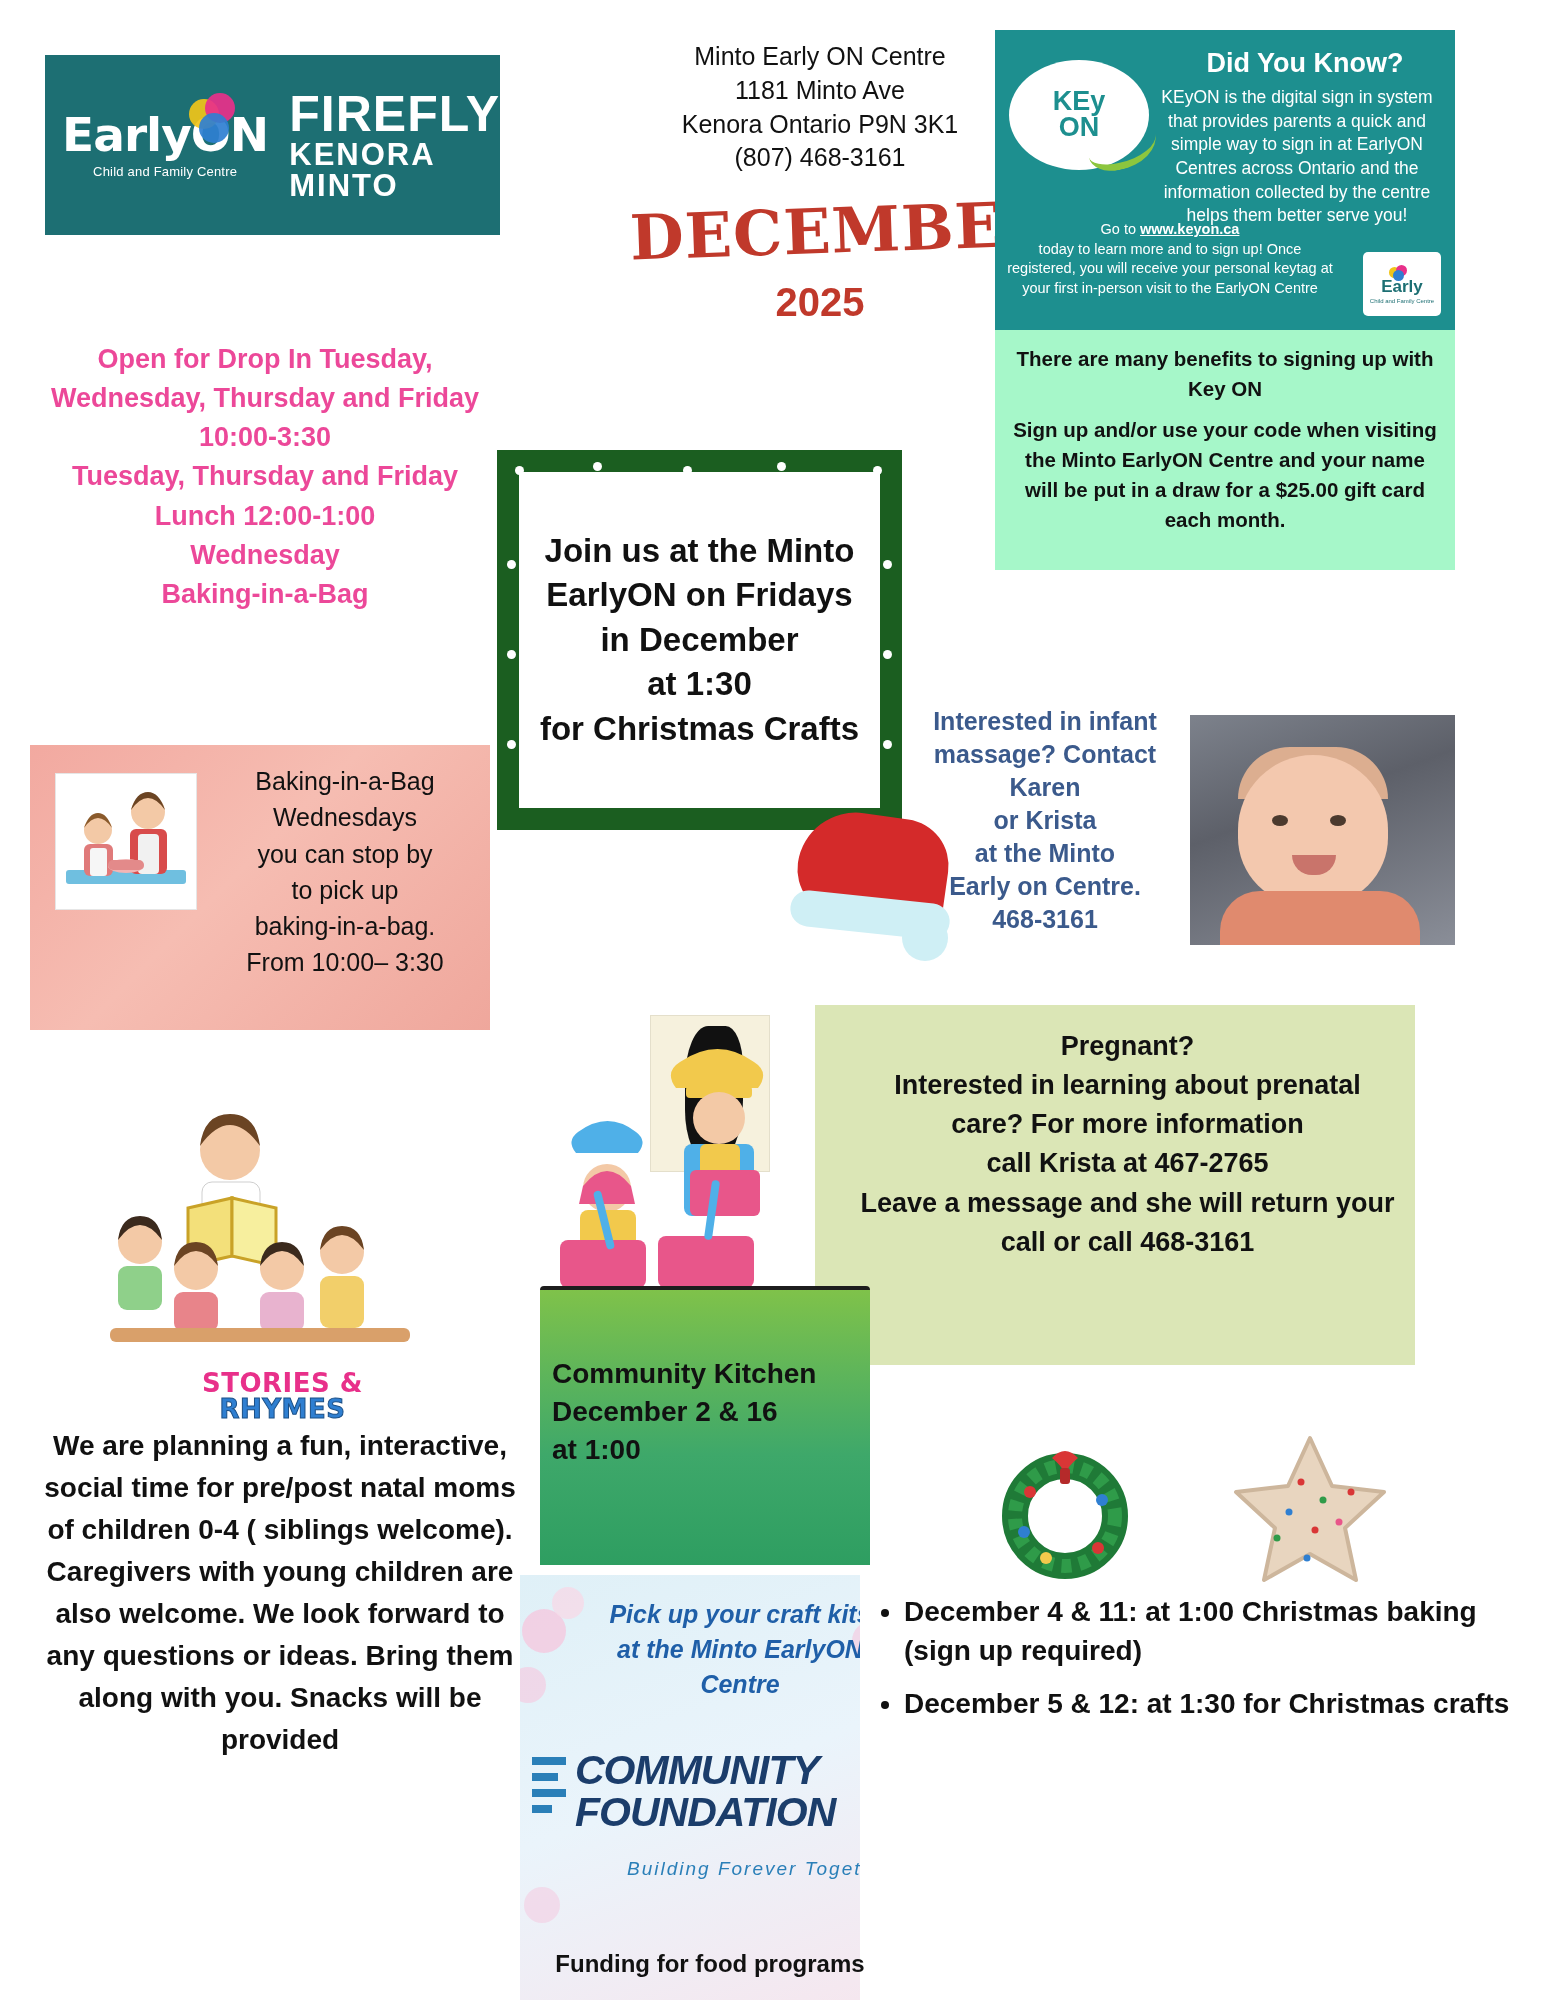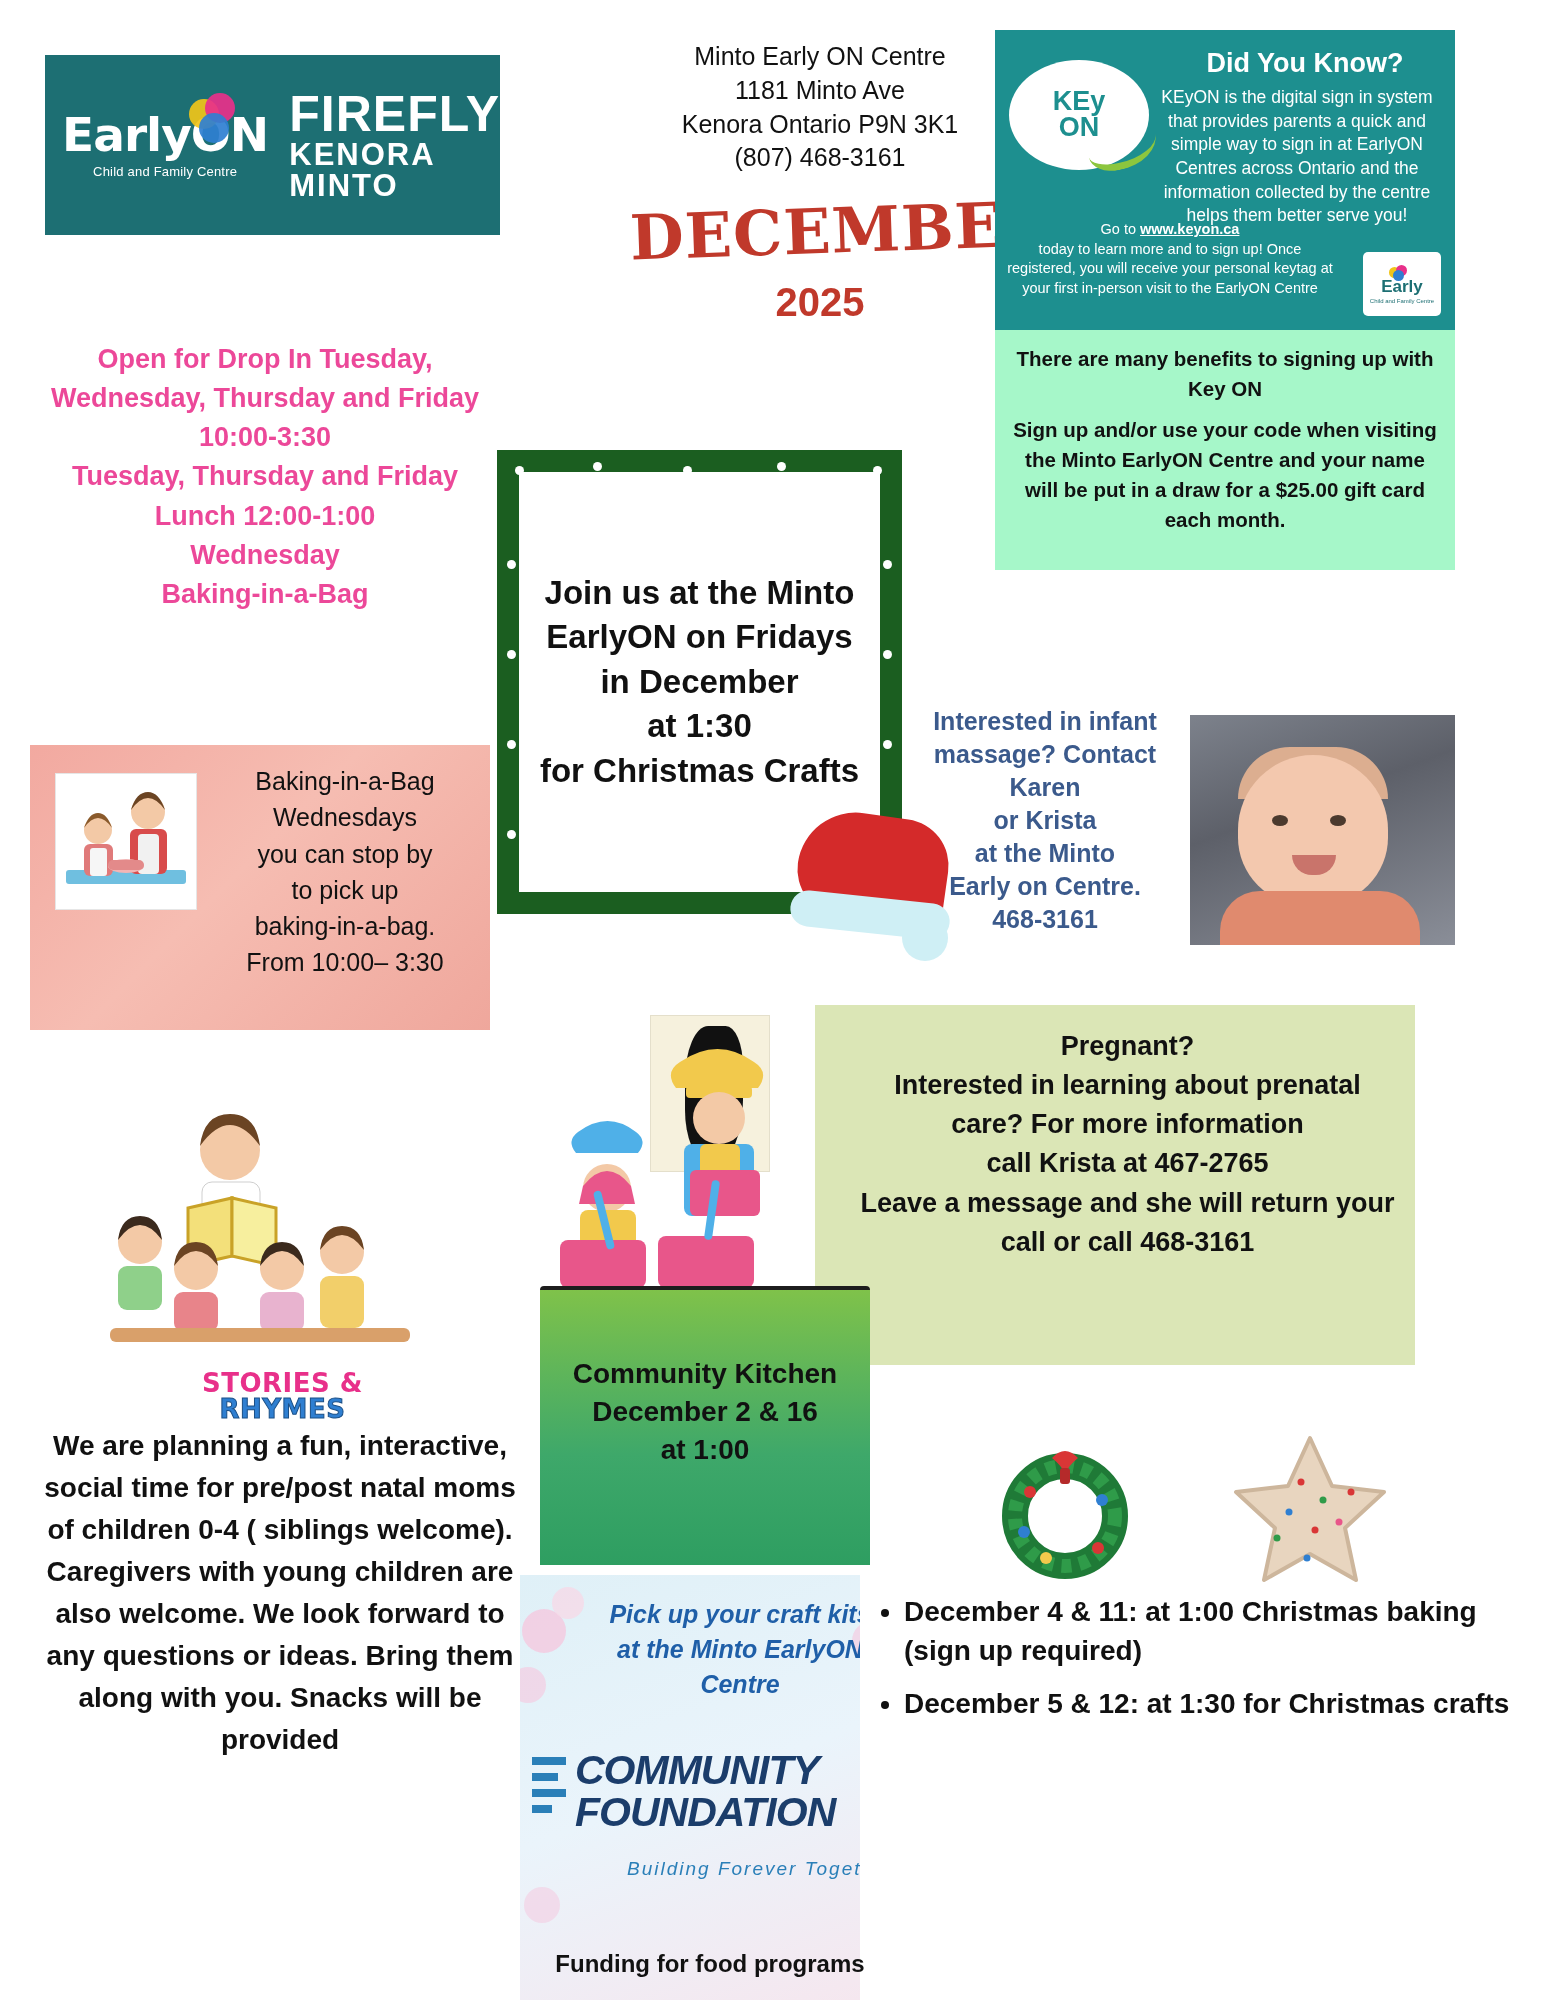--- a/index.html
+++ b/index.html
@@ -110,21 +110,21 @@
   #benefits p { margin: 0 0 12px 0; }
 
   
   #hours {
     left: 30px; top: 340px; width: 470px; text-align: center;
     font-size: 27px; font-weight: 700; color: #ec4899; line-height: 1.45;
   }
 
   
   #fridays-box {
-    left: 497px; top: 450px; width: 405px; height: 464px;
+    left: 497px; top: 450px; width: 405px; height: 380px;
     background: #1b5e20;
     padding: 22px; box-sizing: border-box;
   }
   #fridays-inner {
     width: 100%; height: 100%; background: #fff;
     display: flex; align-items: center; justify-content: center;
     text-align: center; font-size: 33px; font-weight: 700; line-height: 1.35;
     color: #111; padding: 8px; box-sizing: border-box;
   }
   .dot { position: absolute; width: 9px; height: 9px; background: #fff; border-radius: 50%; }
@@ -226,21 +226,21 @@
     line-height: 1.0; letter-spacing: .5px;
   }
   #stories-badge .rh { color: #2f7fd1; -webkit-text-stroke: 1px #1b4f86; }
 
   
   #kitchen-box {
     left: 540px; top: 1290px; width: 330px; height: 275px;
     background: linear-gradient(180deg,#7fc24a,#3ea86a 60%,#2e9e61);
   }
   #kitchen-text {
-    position: absolute; left: 12px; top: 65px; width: 306px; text-align: center;
+    position: absolute; left: 12px; top: 65px; width: 306px; text-align: left;
     font-size: 28px; font-weight: 700; color: #111; line-height: 1.35;
   }
   #kitchen-art { left: 540px; top: 1040px; width: 330px; height: 270px; }
 
   
   #natal {
     left: 30px; top: 1425px; width: 500px; text-align: center;
     font-size: 28px; font-weight: 700; line-height: 1.5; color: #111;
   }
 

